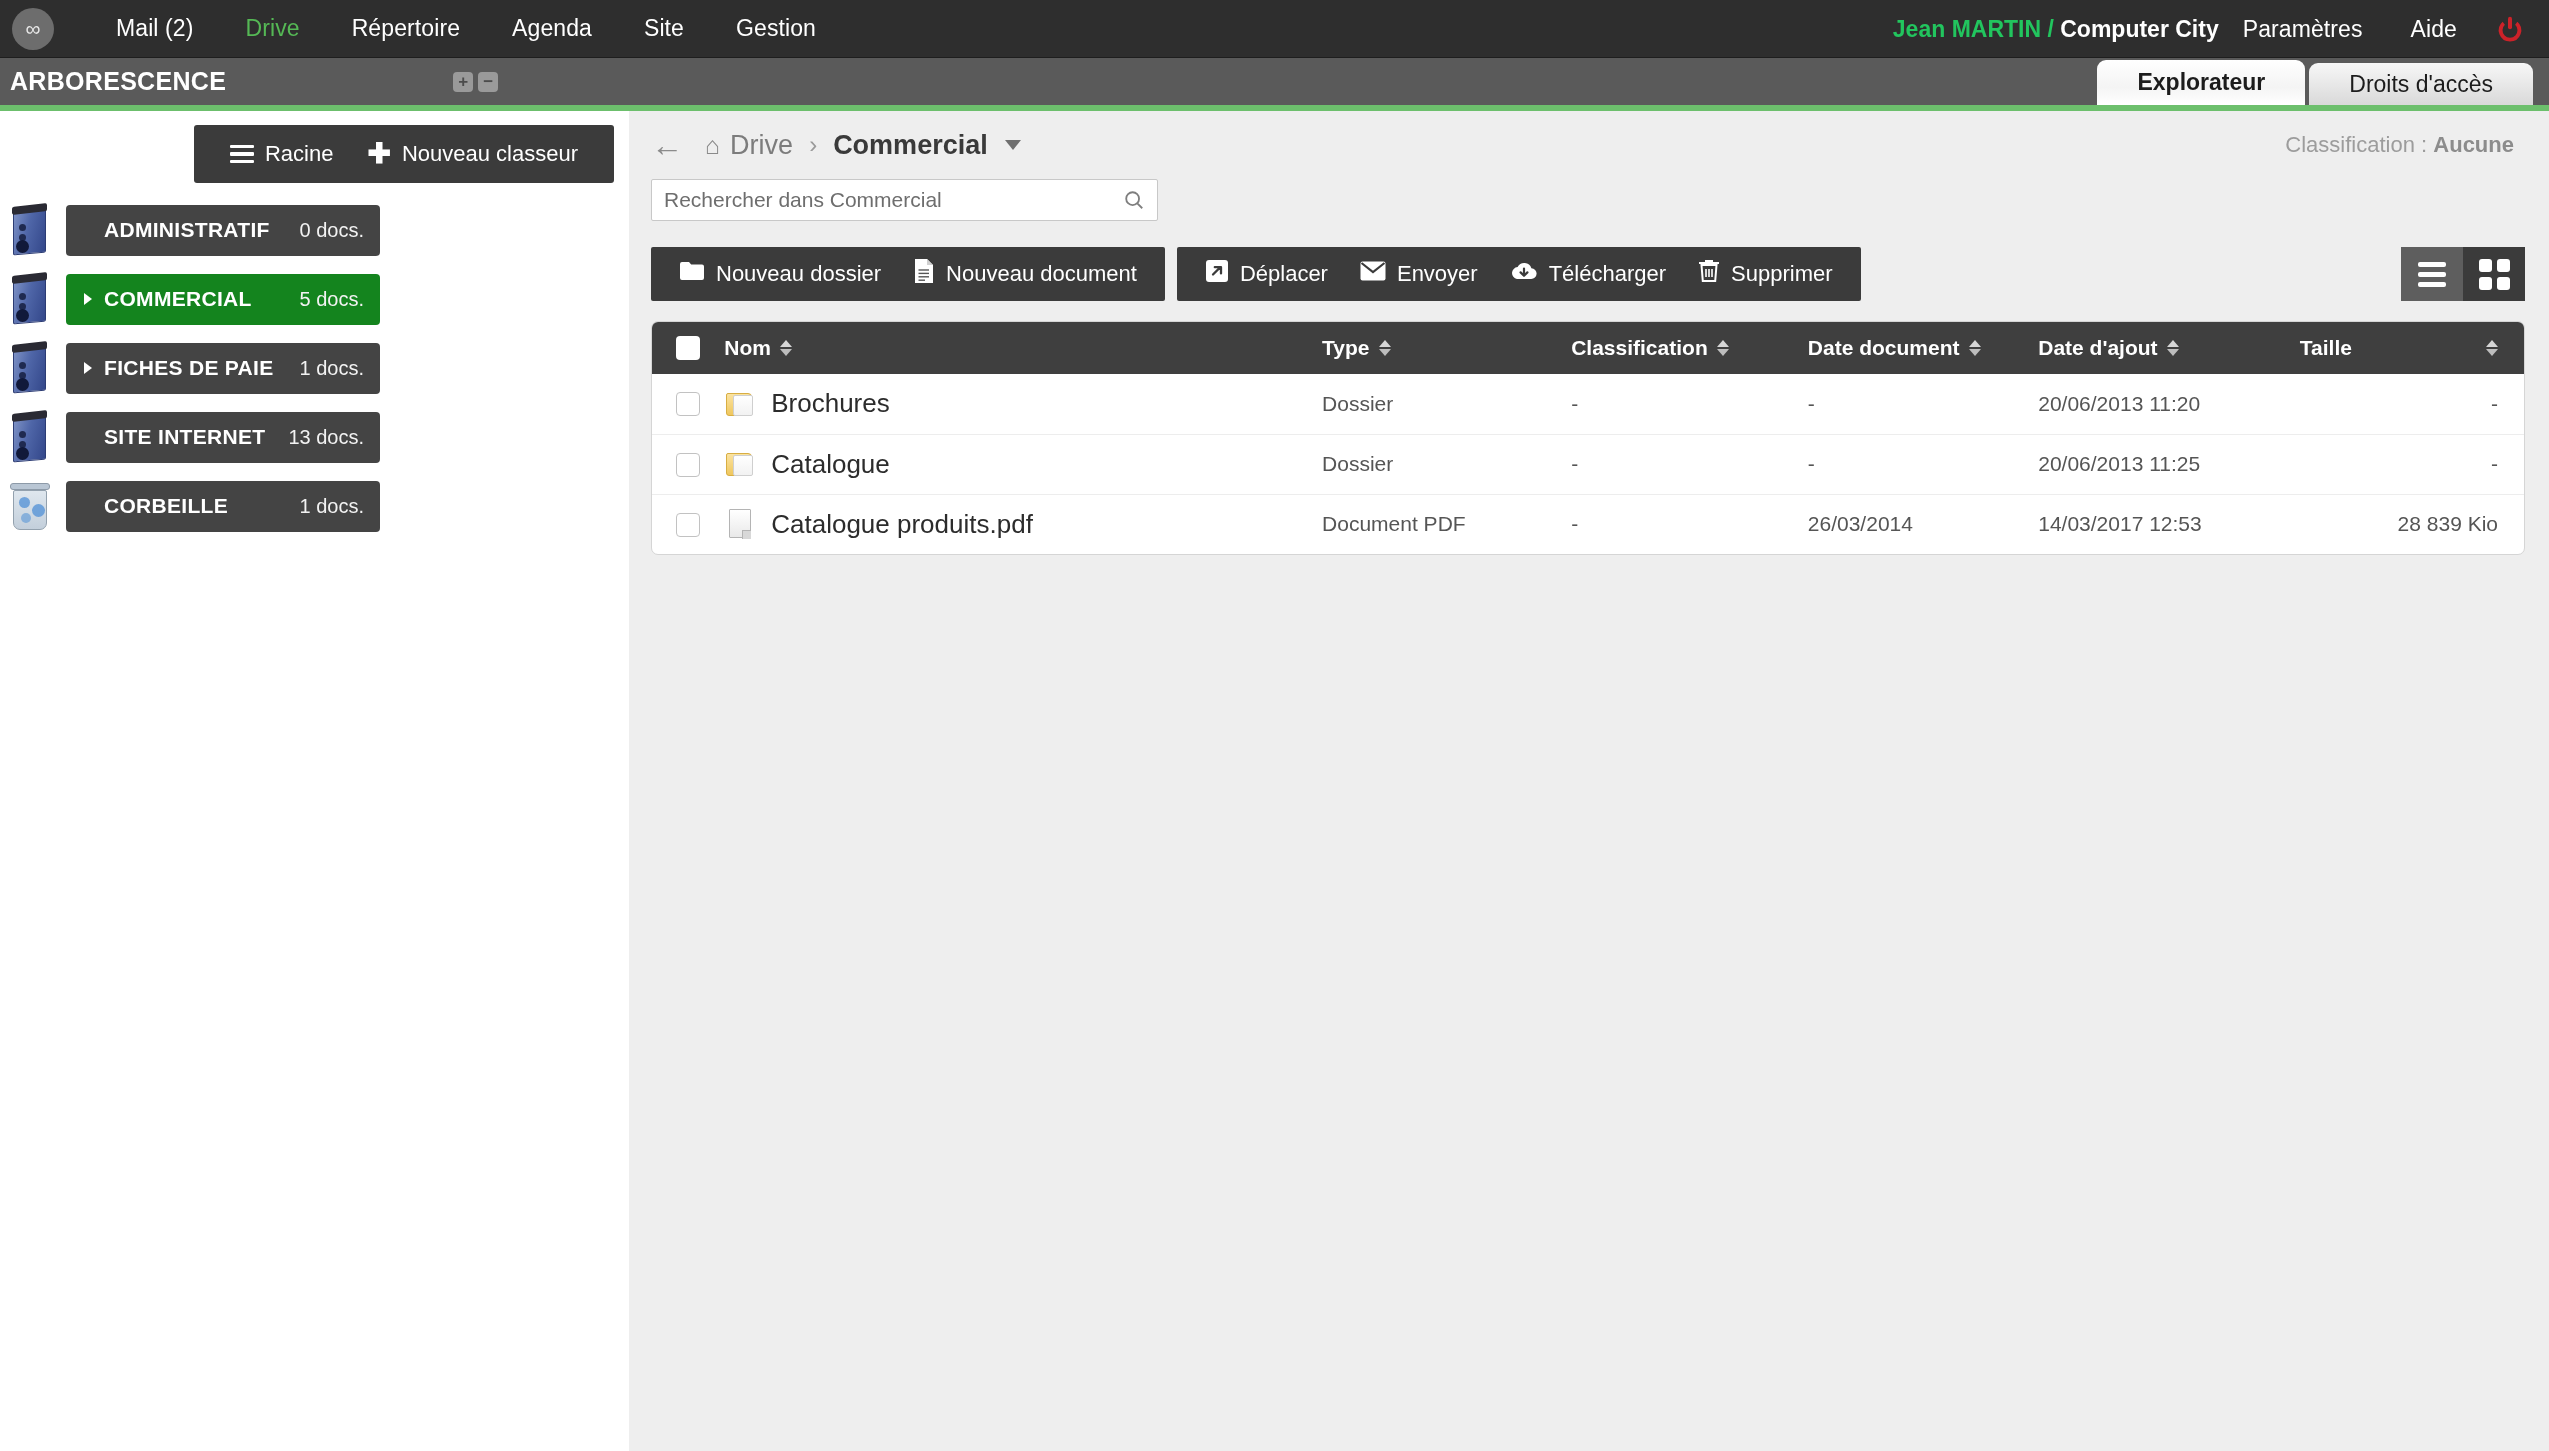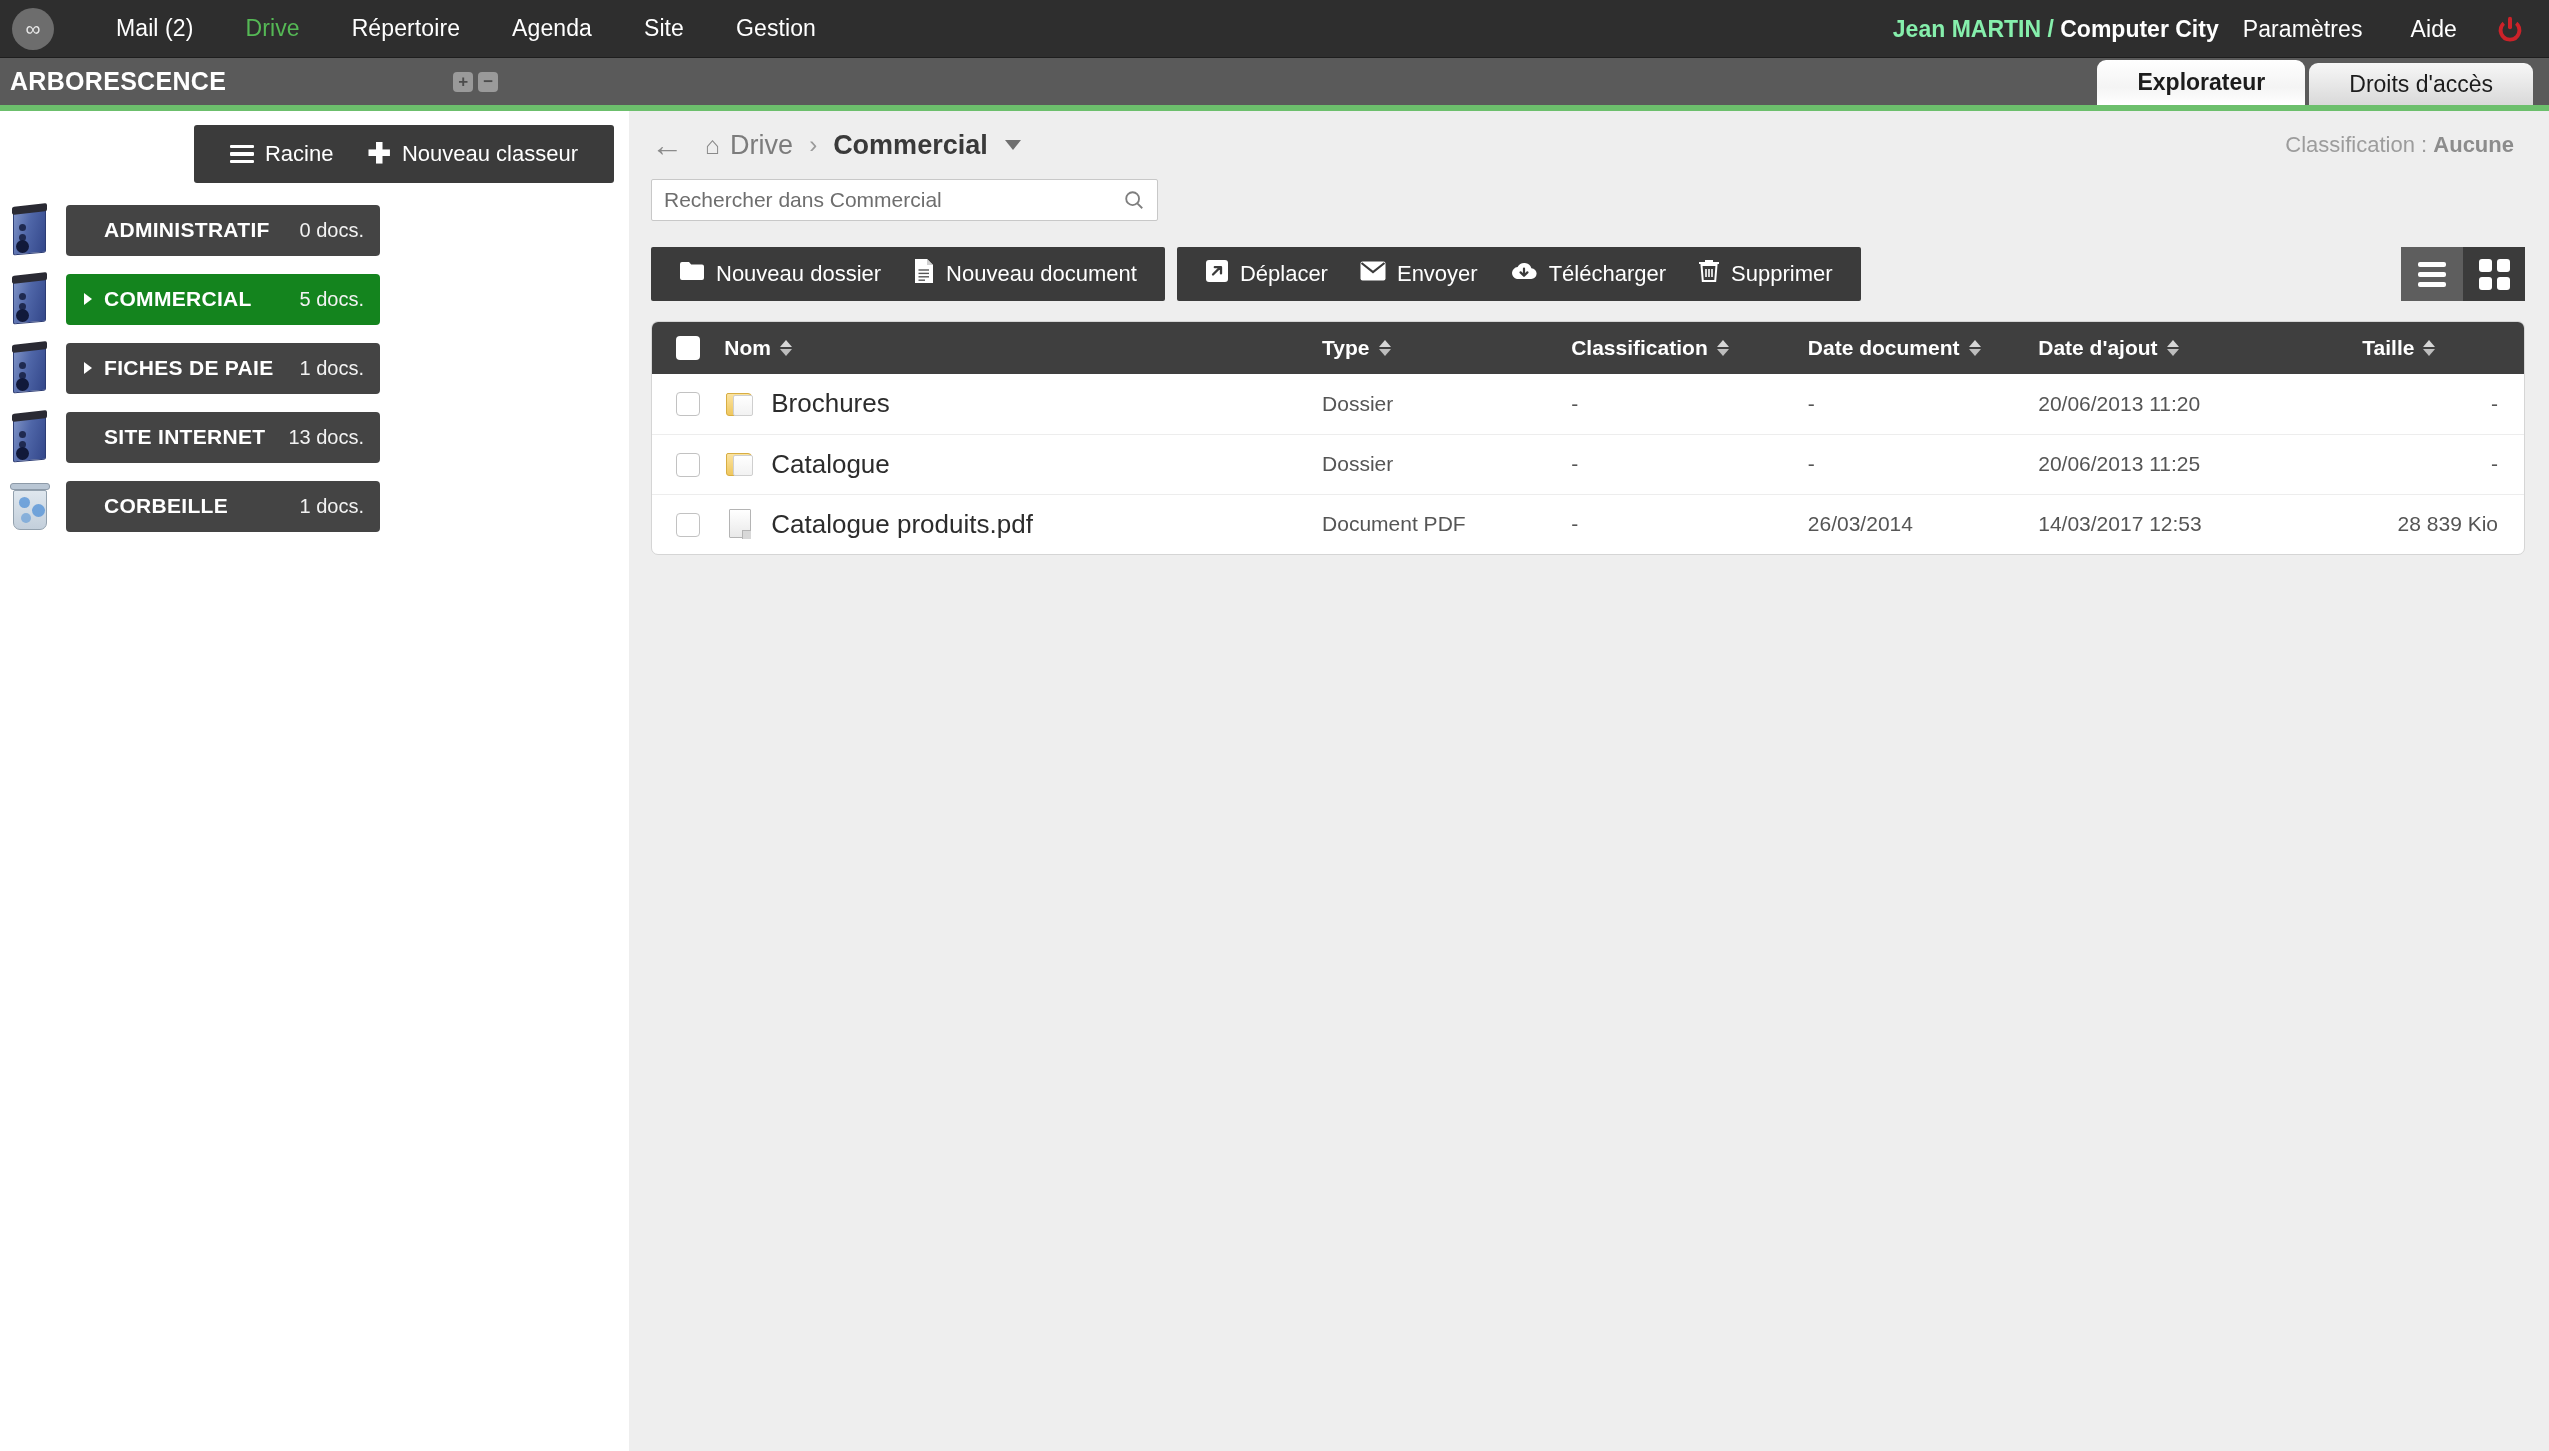--- a/index.html
+++ b/index.html
@@ -30,21 +30,21 @@
   .nav-item {
     color: #ffffff; font-size: 23px; padding: 0 26px;
     white-space: nowrap; cursor: pointer; letter-spacing: .1px;
   }
   .nav-item.active { color: #55b855; }
   .nav-right {
     position: absolute; right: 0; top: 0; height: 58px;
     display: flex; align-items: center; padding-right: 18px;
   }
   .userblock { font-size: 23px; font-weight: bold; white-space: nowrap; }
-  .userblock .uname { color: #86efac; }
+  .userblock .uname { color: #22c55e; }
   .userblock .uorg { color: #ffffff; }
   .nav-right .nav-item { font-weight: normal; font-size: 23px; padding: 0 24px; }
   .power-icon { margin-left: 14px; margin-right: 6px; display:flex; align-items:center; cursor:pointer; }
 
   
   .subbar {
     height: 47px; width: 100%;
     background: #5a5a5a;
     position: relative;
     display: flex; align-items: center;
@@ -245,21 +245,21 @@
     border-radius: 7px;
     overflow: hidden;
   }
   table.files { width: 100%; border-collapse: collapse; table-layout: fixed; }
   table.files thead th {
     background: #3f3f3f; color: #ffffff;
     font-size: 21px; font-weight: bold;
     height: 52px; padding: 0; text-align: left; white-space: nowrap;
   }
   .thinner { display: flex; align-items: center; gap: 9px; }
-  .thinner.right { justify-content: center; padding-right: 26px; }
+  .thinner.right { justify-content: space-between; padding-right: 26px; }
   .sorter { display: inline-flex; flex-direction: column; gap: 2px; }
   .sorter i { display: block; width: 0; height: 0; border-left: 6px solid transparent; border-right: 6px solid transparent; }
   .sorter i.up { border-bottom: 7px solid #d6d6d6; }
   .sorter i.dn { border-top: 7px solid #bdbdbd; }
 
   table.files tbody td {
     height: 60px; font-size: 21px; color: #555555;
     border-top: 1px solid #ededed; padding: 0; vertical-align: middle;
   }
   table.files tbody tr:first-child td { border-top: none; }

